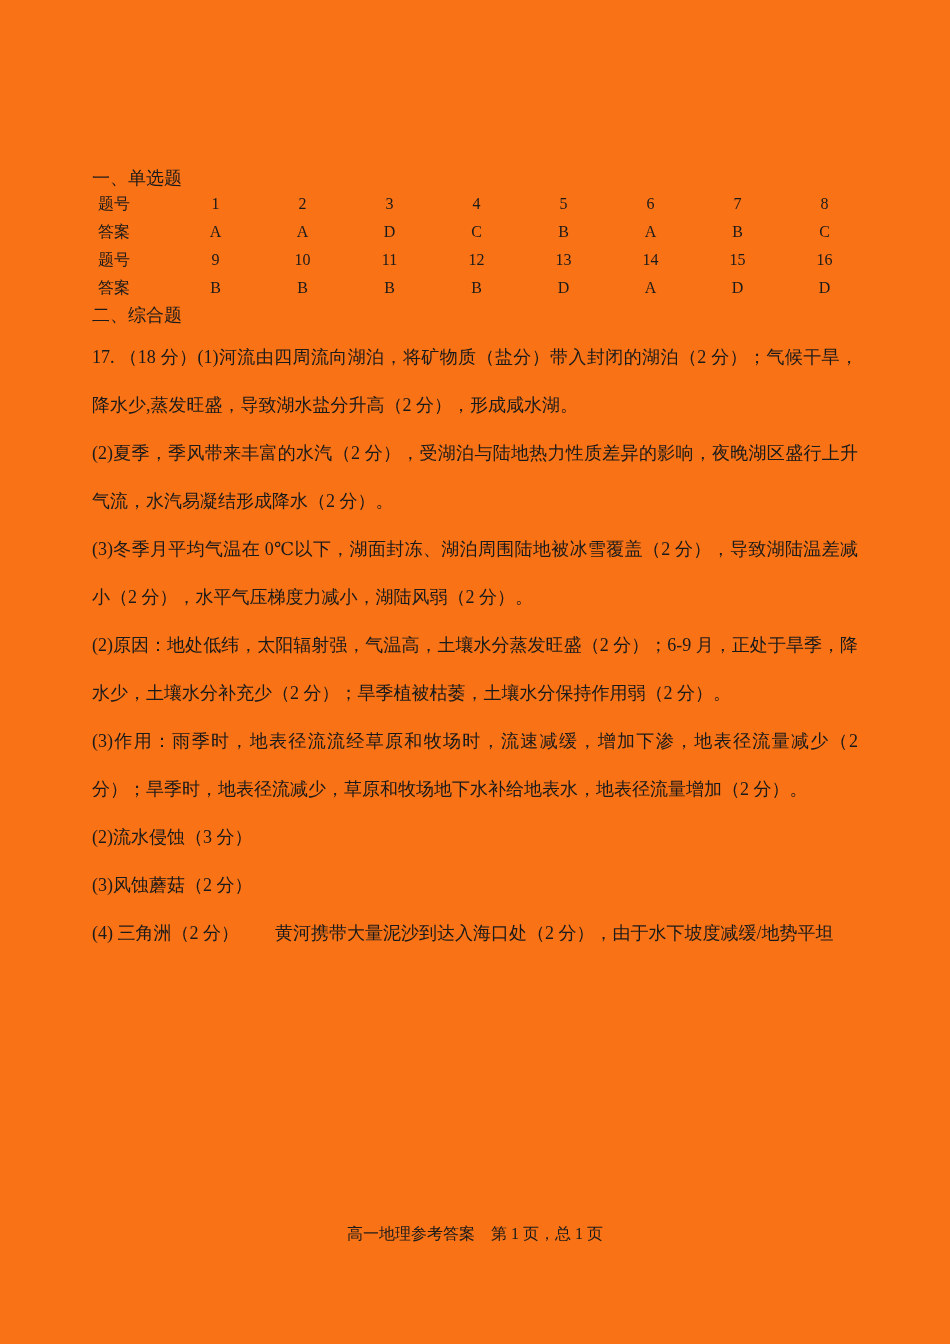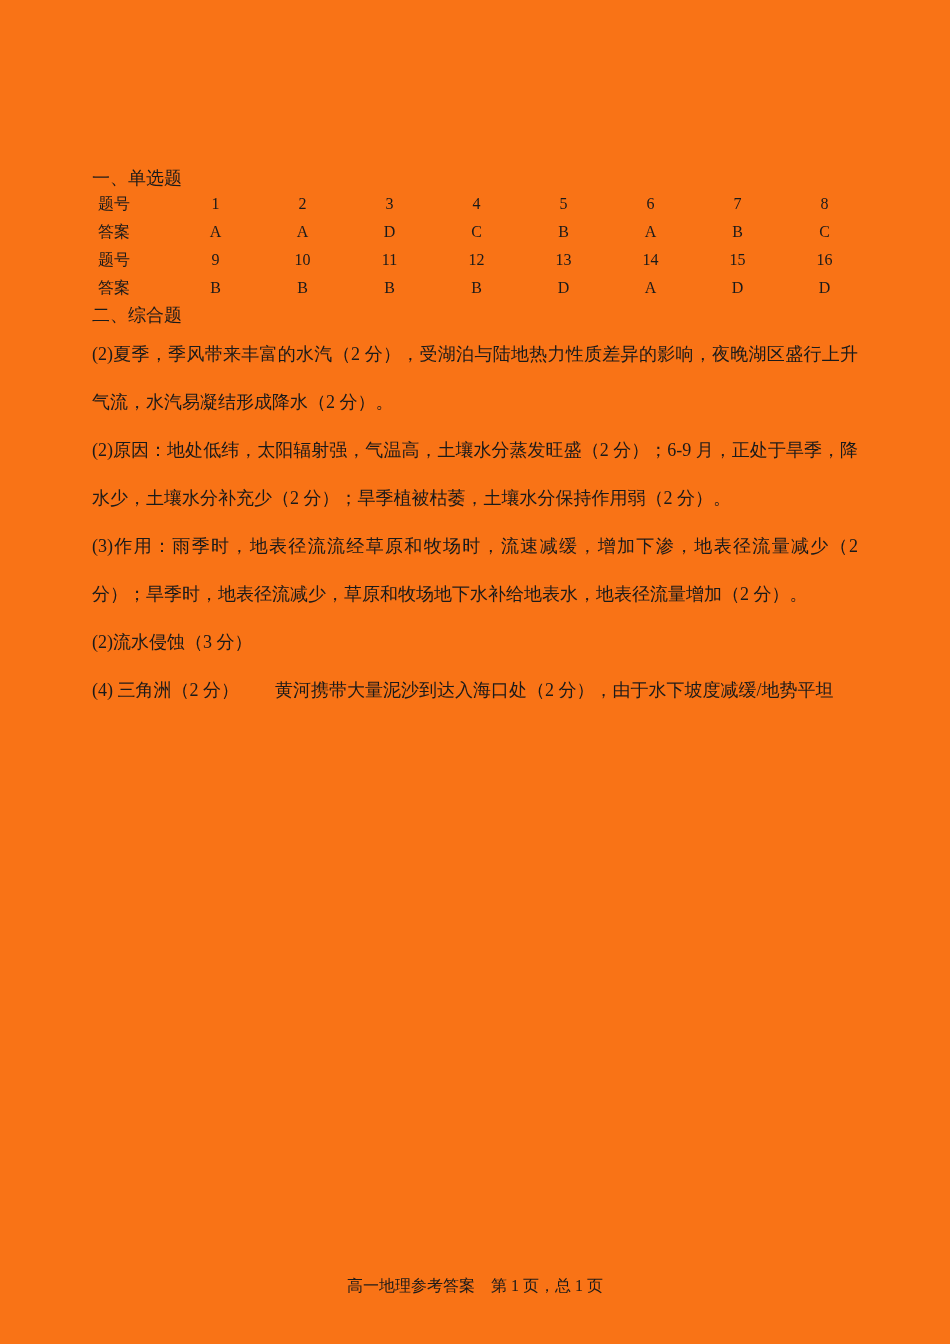--- a/index.html
+++ b/index.html
@@ -46,21 +46,21 @@
     margin: 0;
     line-height: 48px;
     text-align: justify;
     white-space: pre-wrap;
     word-break: break-all;
   }
   .answers p.first { margin-top: 6px; }
   .answers p.q { margin-top: 11px; }
   .footer {
     position: absolute;
-    top: 1274px;
+    top: 1222px;
     left: 0;
     width: 950px;
     text-align: center;
     font-size: 16px;
     line-height: 24px;
     white-space: pre-wrap;
   }
 </style>
 </head>
 <body>
@@ -112,22 +112,25 @@
       <div class="t-cell">D</div>
       <div class="t-cell">A</div>
       <div class="t-cell">D</div>
       <div class="t-cell">D</div>
     </div>
   </div>
 
   <div class="sec-title sec2-title">二、综合题</div>
 
   <div class="answers">
+    <p class="first">17. （18 分）(1)河流由四周流向湖泊，将矿物质（盐分）带入封闭的湖泊（2 分）；气候干旱，降水少,蒸发旺盛，导致湖水盐分升高（2 分），形成咸水湖。</p>
     <p>(2)夏季，季风带来丰富的水汽（2 分），受湖泊与陆地热力性质差异的影响，夜晚湖区盛行上升气流，水汽易凝结形成降水（2 分）。</p>
+    <p>(3)冬季月平均气温在 0℃以下，湖面封冻、湖泊周围陆地被冰雪覆盖（2 分），导致湖陆温差减小（2 分），水平气压梯度力减小，湖陆风弱（2 分）。</p>
     <p>(2)原因：地处低纬，太阳辐射强，气温高，土壤水分蒸发旺盛（2 分）；6-9 月，正处于旱季，降水少，土壤水分补充少（2 分）；旱季植被枯萎，土壤水分保持作用弱（2 分）。</p>
     <p>(3)作用：雨季时，地表径流流经草原和牧场时，流速减缓，增加下渗，地表径流量减少（2 分）；旱季时，地表径流减少，草原和牧场地下水补给地表水，地表径流量增加（2 分）。</p>
     <p>(2)流水侵蚀（3 分）</p>
+    <p>(3)风蚀蘑菇（2 分）</p>
     <p>(4) 三角洲（2 分）　　黄河携带大量泥沙到达入海口处（2 分），由于水下坡度减缓/地势平坦</p>
   </div>
 
   <div class="footer">高一地理参考答案　第 1 页，总 1 页</div>
 
 </div>
 
 </body></html>

